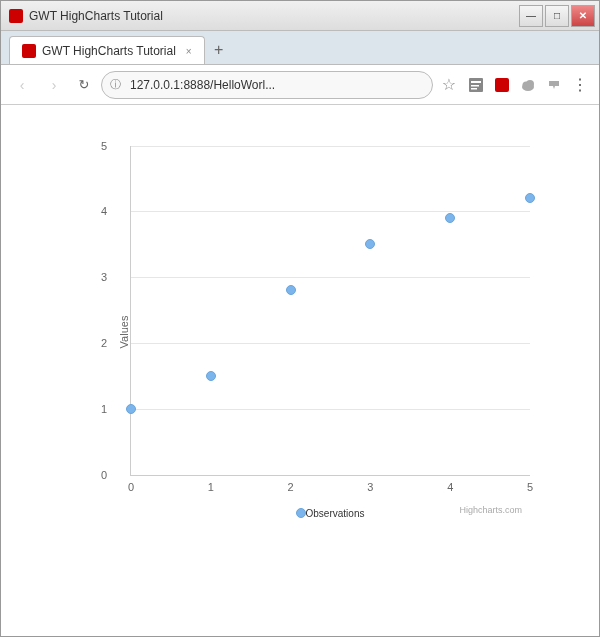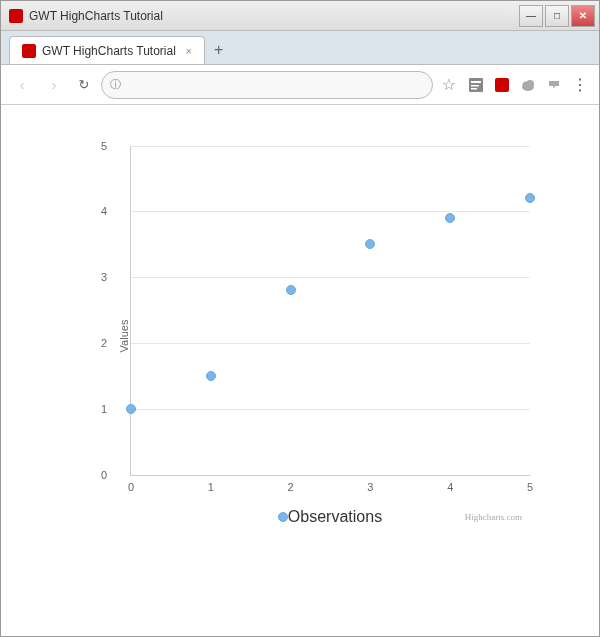--- a/index.html
+++ b/index.html
@@ -260,21 +260,21 @@
       border: 1px solid #6aa5dc;
     }
 
     
     .legend {
       display: flex;
       justify-content: center;
       align-items: center;
       gap: 0;
       margin-top: 28px;
-      font-size: 16px;
+      font-size: 10px;
       color: #333;
     }
 
     .legend-dot {
       width: 10px;
       height: 10px;
       background: #7cb5ec;
       border-radius: 50%;
       border: 1px solid #6aa5dc;
     }
@@ -331,20 +331,21 @@
     <div class="tab-new">+</div>
   </div>
 
   <div class="addressbar">
     <div class="nav-btn disabled">‹</div>
     <div class="nav-btn disabled">›</div>
     <div class="refresh-btn">↻</div>
 
     <div class="url-bar">
       <span class="url-info-icon">ⓘ</span>
+      <span class="url-text">127.0.0.1:8888/HelloWorl...</span>
     </div>
 
     <div class="star-btn">☆</div>
 
     <div class="toolbar-icons">
       <div class="toolbar-icon">
         <svg width="18" height="18" viewBox="0 0 18 18">
           <rect x="2" y="2" width="14" height="14" rx="1" fill="#555" opacity="0.7"></rect>
           <rect x="4" y="5" width="10" height="2" fill="white"></rect>
           <rect x="4" y="9" width="8" height="1.5" fill="white"></rect>
@@ -420,20 +421,20 @@
 
           <div class="datapoint" style="left:100%;bottom:84%;"></div>
 
         </div>
 
         <div class="legend" style="margin-top:32px;">
           <div class="legend-dot"></div>
           <span>Observations</span>
         </div>
 
-        <div class="hc-credit" style="margin-top:4px;text-align:right;font-family:Liberation Serif, serif;">Highcharts.com</div>
+        <div class="hc-credit" style="margin-top:4px;text-align:right;">Highcharts.com</div>
 
       </div>
 
     </div>
   </div>
 
 </div>
 
 </body></html>

